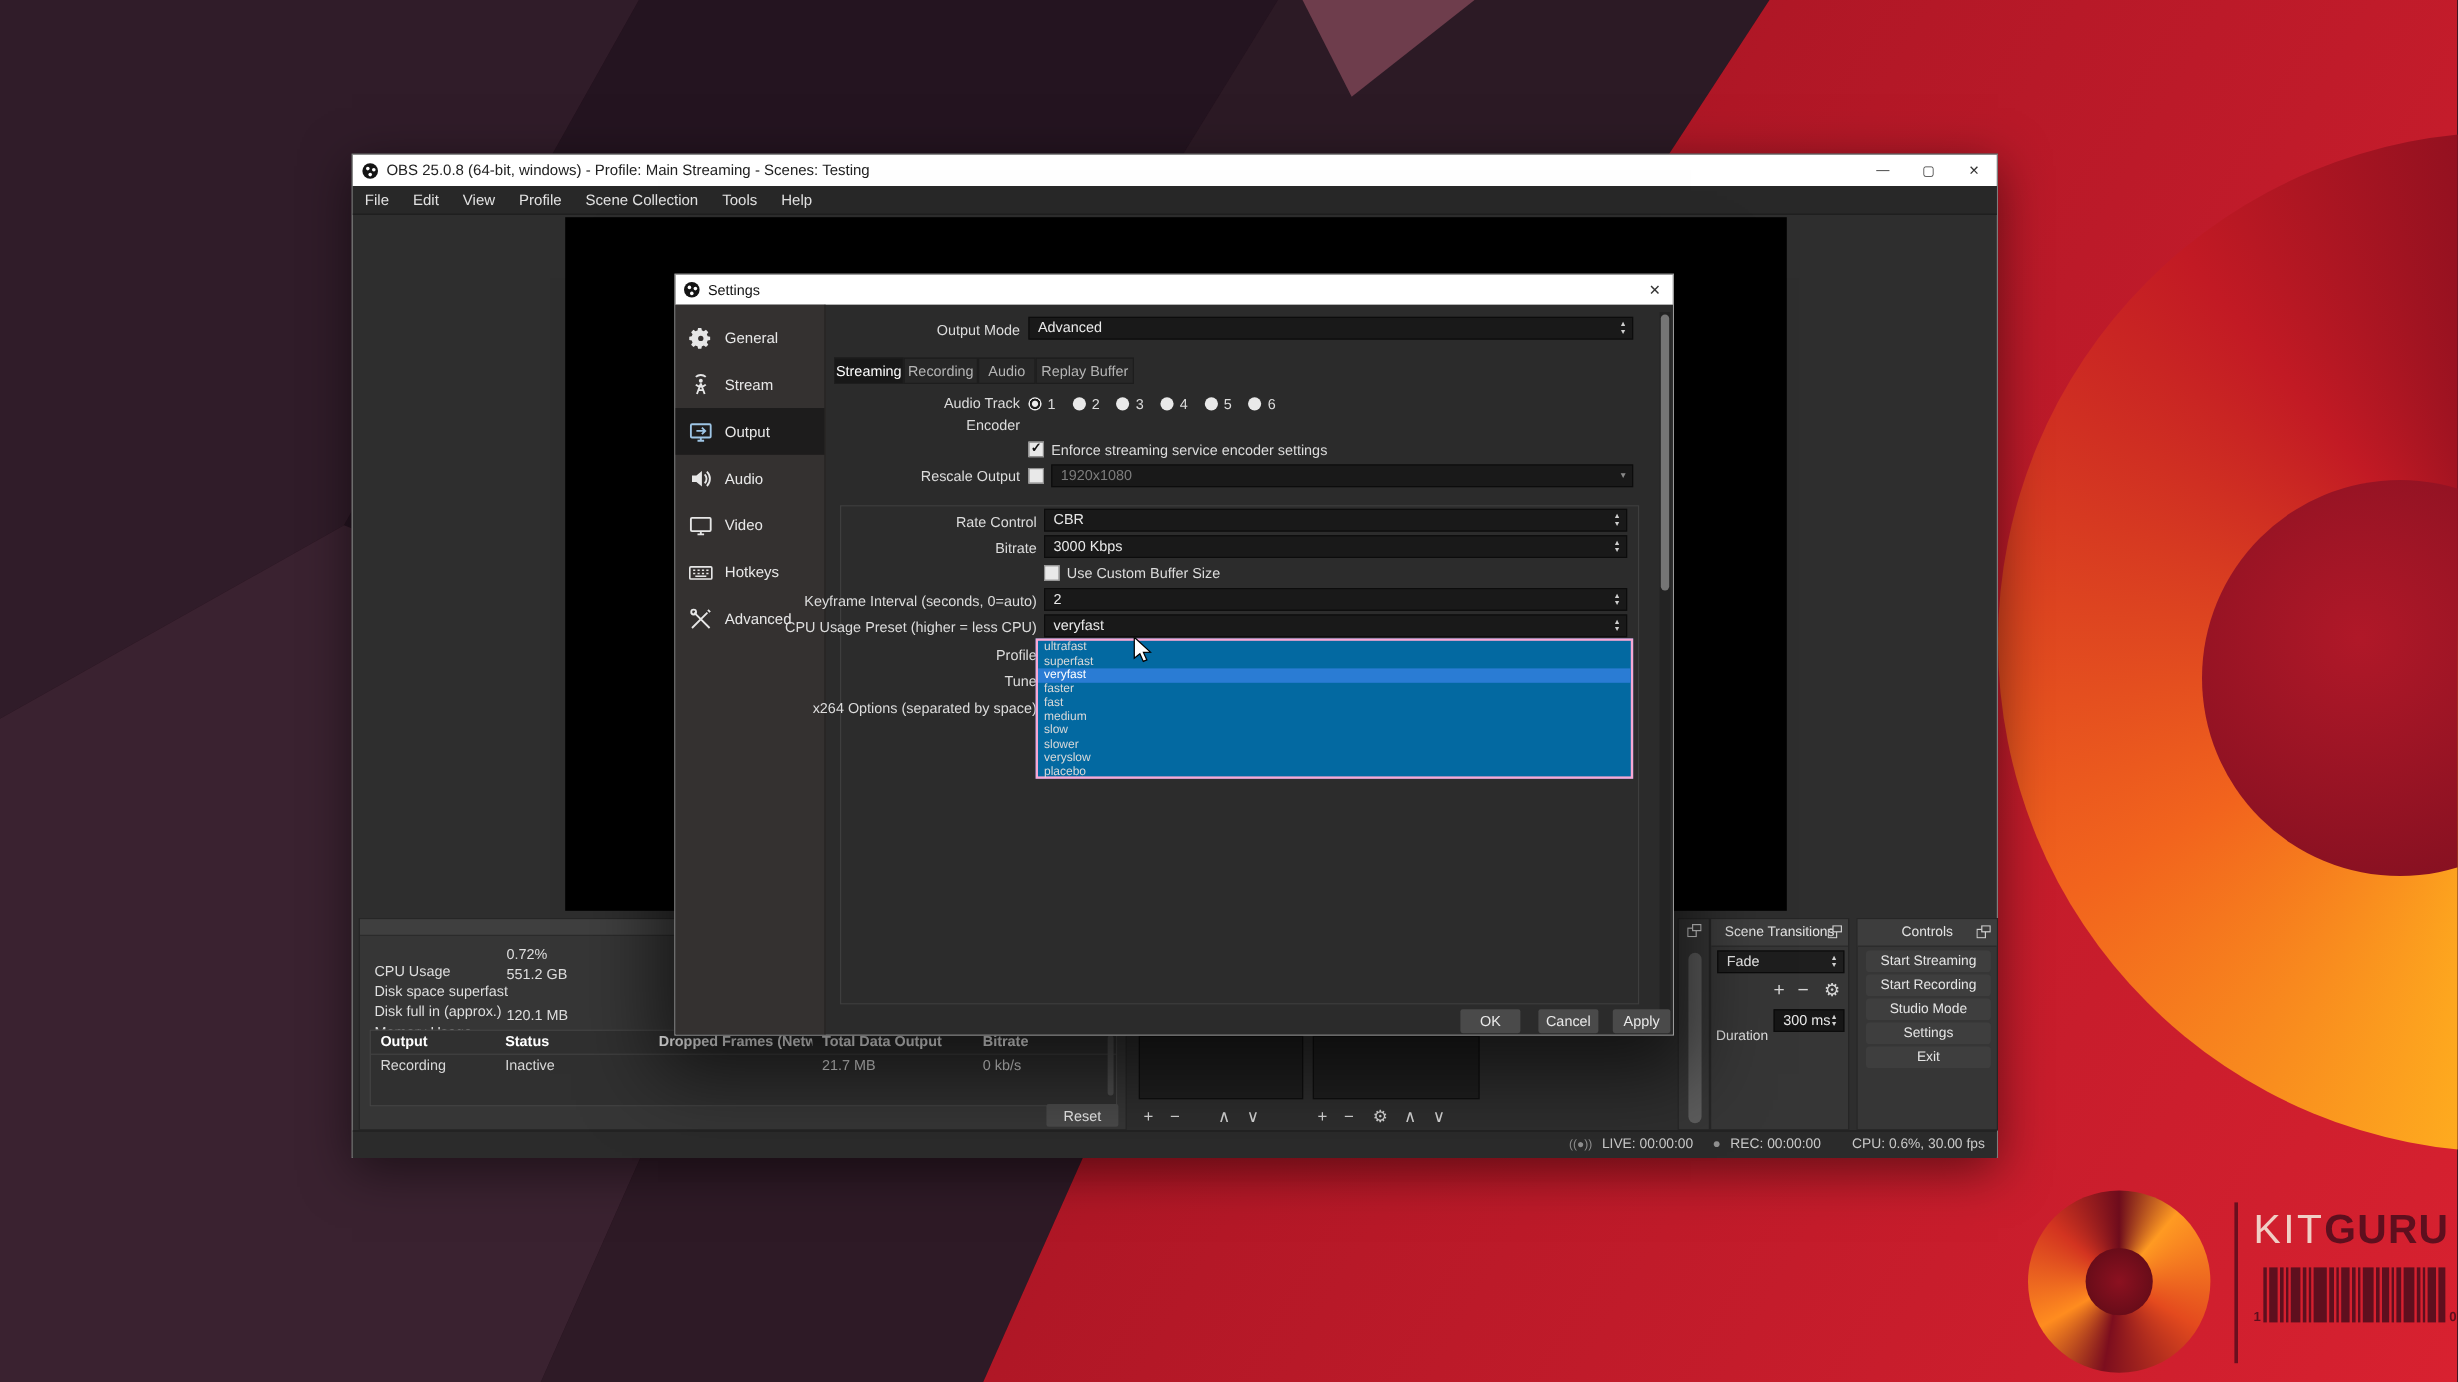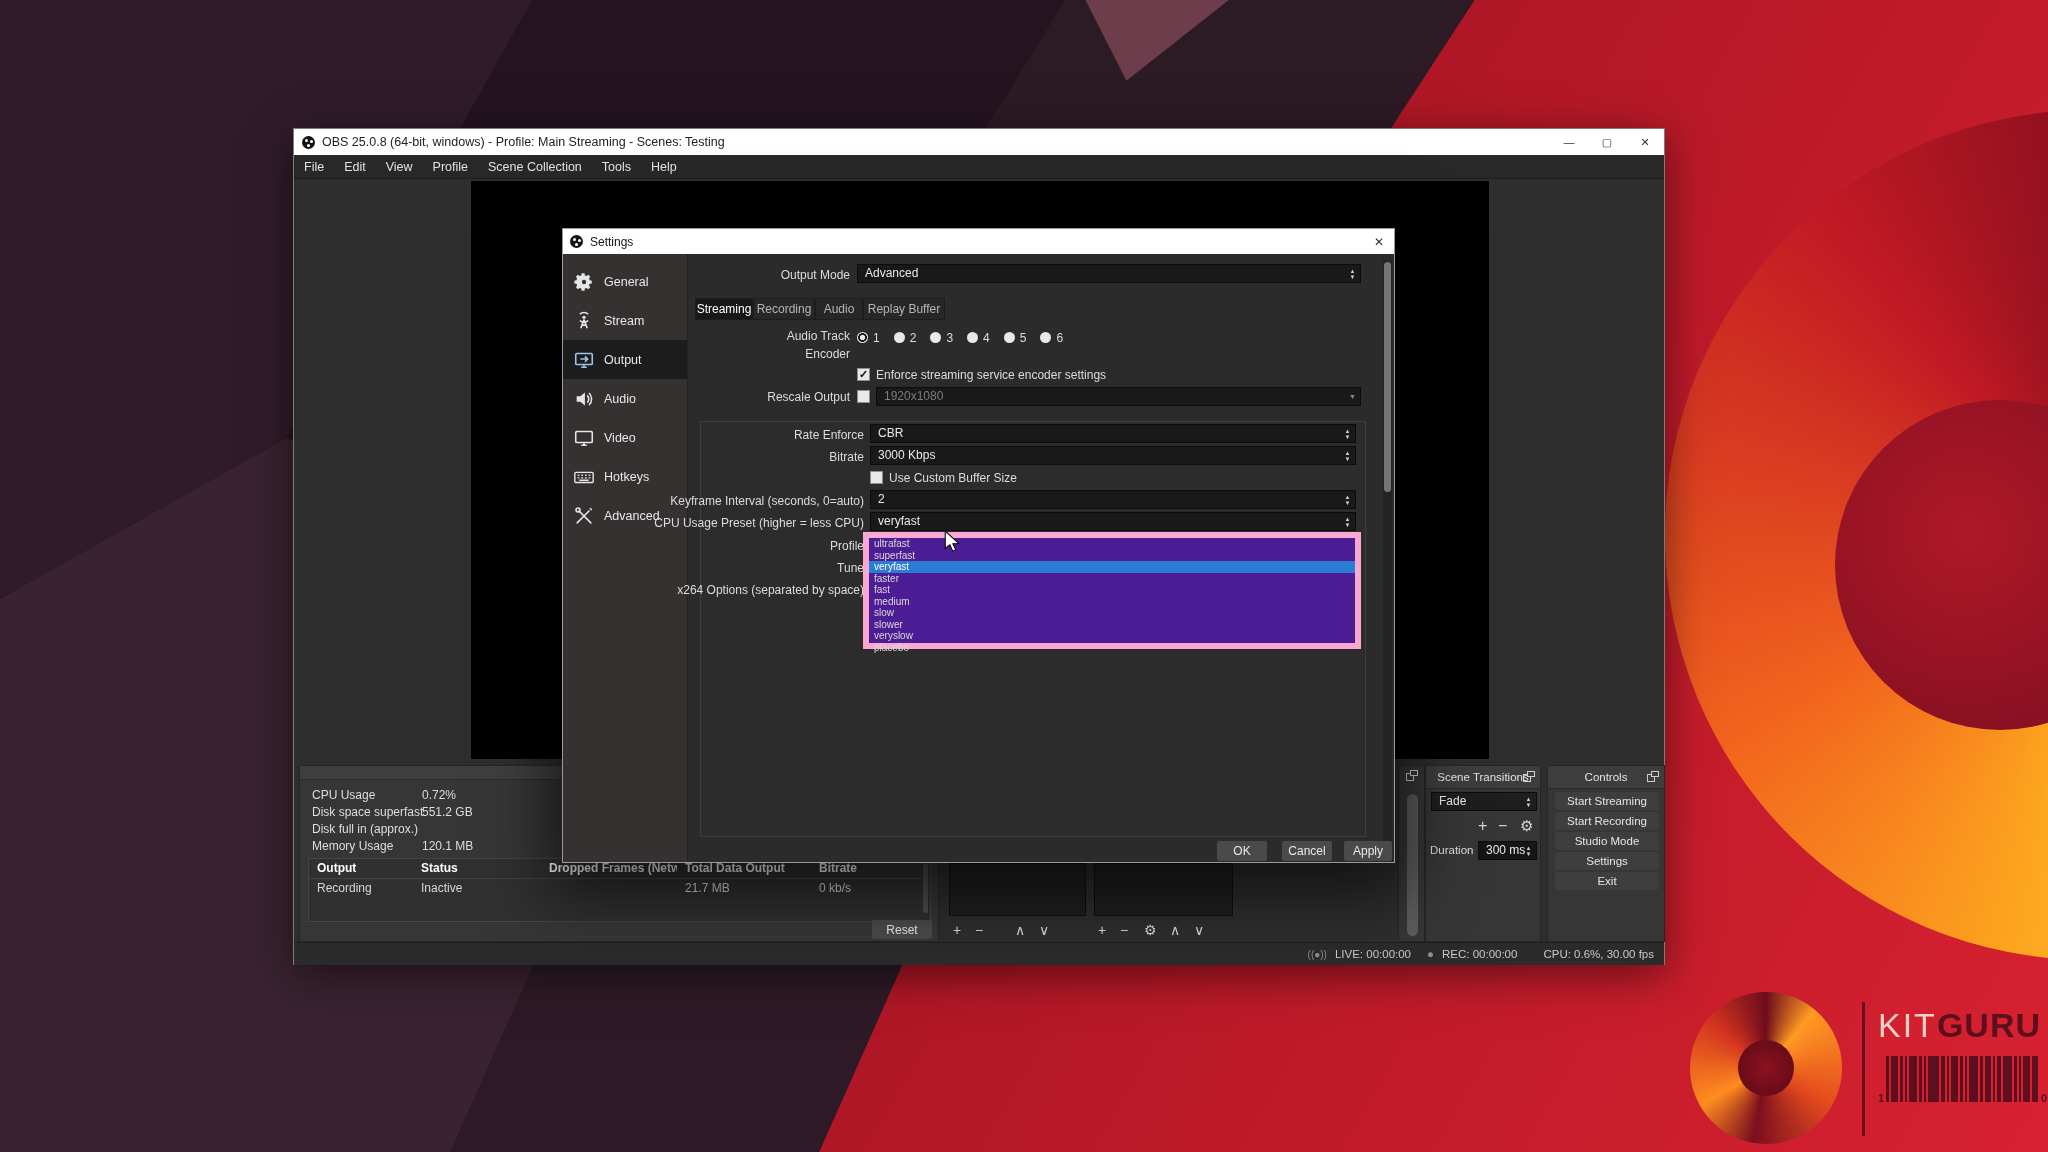--- a/index.html
+++ b/index.html
@@ -20,21 +20,21 @@
   .wbtn{width:38px;height:100%;display:flex;align-items:center;justify-content:center;color:#333;font-size:11px;}
   #menubar{position:absolute;left:0;top:26px;right:0;height:23px;background:#282828;display:flex;align-items:center;
       color:#e2e2e2;font-size:12.5px;border-bottom:1px solid #1d1d1d;}
   .menu-item{padding:0 10px;height:100%;display:flex;align-items:center;}
   #preview{position:absolute;left:177px;top:52px;width:1018px;height:578px;background:#000;}
   
   .dock{position:absolute;background:#363636;border:1px solid #262626;box-sizing:border-box;}
   .dock-header{position:absolute;left:0;top:0;right:0;height:22px;background:#3d3d3d;
       display:flex;align-items:center;justify-content:center;color:#e2e2e2;font-size:11.5px;border-bottom:1px solid #2a2a2a;}
   .dock-float{position:absolute;right:5px;top:5px;}
-  .srow-label{position:absolute;color:#dedede;font-size:12px;}
+  .srow-label{position:absolute;color:#dedede;font-size:12px;margin-top:14px;}
   .srow-value{position:absolute;color:#dedede;font-size:12px;}
   #stats-table{position:absolute;left:8px;top:92px;width:623px;height:64px;background:#303030;border:1px solid #454545;box-sizing:border-box;}
   .t-cell{display:inline-block;padding-left:8px;box-sizing:border-box;overflow:hidden;white-space:nowrap;font-size:12px;color:#d8d8d8;}
   .t-row{height:19px;line-height:19px;white-space:nowrap;}
   .t-head .t-cell{font-weight:bold;color:#fff;}
   .btn{position:absolute;background:#4a4a4a;color:#e9e9e9;font-size:12px;border-radius:2px;
       display:flex;align-items:center;justify-content:center;}
   .cbtn{position:absolute;background:#3e3e3e;color:#e4e4e4;font-size:11.5px;border-radius:3px;
       display:flex;align-items:center;justify-content:center;}
   .tool-ico{position:absolute;color:#d6d6d6;font-size:14px;line-height:24px;}
@@ -64,22 +64,22 @@
   .drop1{position:absolute;right:4px;top:0;bottom:0;display:flex;align-items:center;color:#cfcfcf;font-size:9px;}
   .chk{position:absolute;width:13px;height:13px;background:#e9e9e9;border:1px solid #8f8f8f;box-sizing:border-box;
       color:#111;font-size:11px;line-height:11px;text-align:center;font-weight:bold;}
   .tab{position:absolute;top:44px;height:22px;display:flex;align-items:center;justify-content:center;
       font-size:12px;color:#b5b5b5;background:#272727;border:1px solid #1d1d1d;box-sizing:border-box;}
   .tab.active{background:#181818;color:#fff;}
   .radio{display:inline-block;width:11px;height:11px;border-radius:50%;background:#e9e9e9;vertical-align:-1px;}
   .radio.on{background:radial-gradient(circle,#e9e9e9 0 2.2px,#1b1b1b 3px 4.2px,#e9e9e9 4.6px);}
   .rlabel{color:#dcdcdc;font-size:12px;margin:0 14px 0 5px;}
   #groupbox{position:absolute;left:137px;top:167px;width:666px;height:416px;background:#2c2c2c;border:1px solid #3e3e3e;box-sizing:border-box;}
-  #preset-popup{position:absolute;left:300px;top:278px;width:498px;height:117px;background:#4c1d95;
-      border:6px solid #f9a8d4;box-sizing:border-box;z-index:5;}
+  #preset-popup{position:absolute;left:300px;top:278px;width:498px;height:117px;background:#0369a1;
+      border:2px solid #f9a8d4;box-sizing:border-box;z-index:5;}
   .opt{height:11.5px;line-height:11.5px;font-size:10px;padding-left:5px;color:#d9d9d9;white-space:nowrap;}
   .opt.sel{background:#2a7cd4;color:#fff;}
   .scroll-track{position:absolute;background:#232323;}
   .scroll-thumb{position:absolute;background:#757575;border-radius:4px;}
   
   #kit-text{position:absolute;left:1878px;top:1006px;font-size:34px;letter-spacing:2px;white-space:nowrap;}
   #kit-text .kit{font-weight:300;color:#f0cfc5;}
   #kit-text .guru{font-weight:800;color:#5e0f1e;letter-spacing:1px;}
   .bardigit{position:absolute;color:#5e0f1e;font-size:11px;font-weight:bold;}
 </style>
@@ -350,21 +350,21 @@
     <span class="chk" style="left:294px;top:136px;"></span>
     <div class="input disabled" style="left:313px;top:133px;width:485px;height:19px;">
       <span>1920x1080</span>
       <span class="drop1">
           <i style="font-style:normal;font-size:7px;color:#8a8a8a;">▼</i>
         </span>
     </div>
 
     <div id="groupbox"></div>
 
-    <span class="flabel" style="left:20px;top:172px;width:281px;">Rate Enforce</span>
+    <span class="flabel" style="left:20px;top:172px;width:281px;">Rate Control</span>
     <div class="input" style="left:307px;top:170px;width:486px;height:19px;">
       <span>CBR</span>
       <span class="spin">
           <i style="font-style:normal;font-size:6px;">▲</i>
           <i style="font-style:normal;font-size:6px;">▼</i>
         </span>
     </div>
 
     <span class="flabel" style="left:20px;top:194px;width:281px;">Bitrate</span>
     <div class="input" style="left:307px;top:192px;width:486px;height:19px;">

